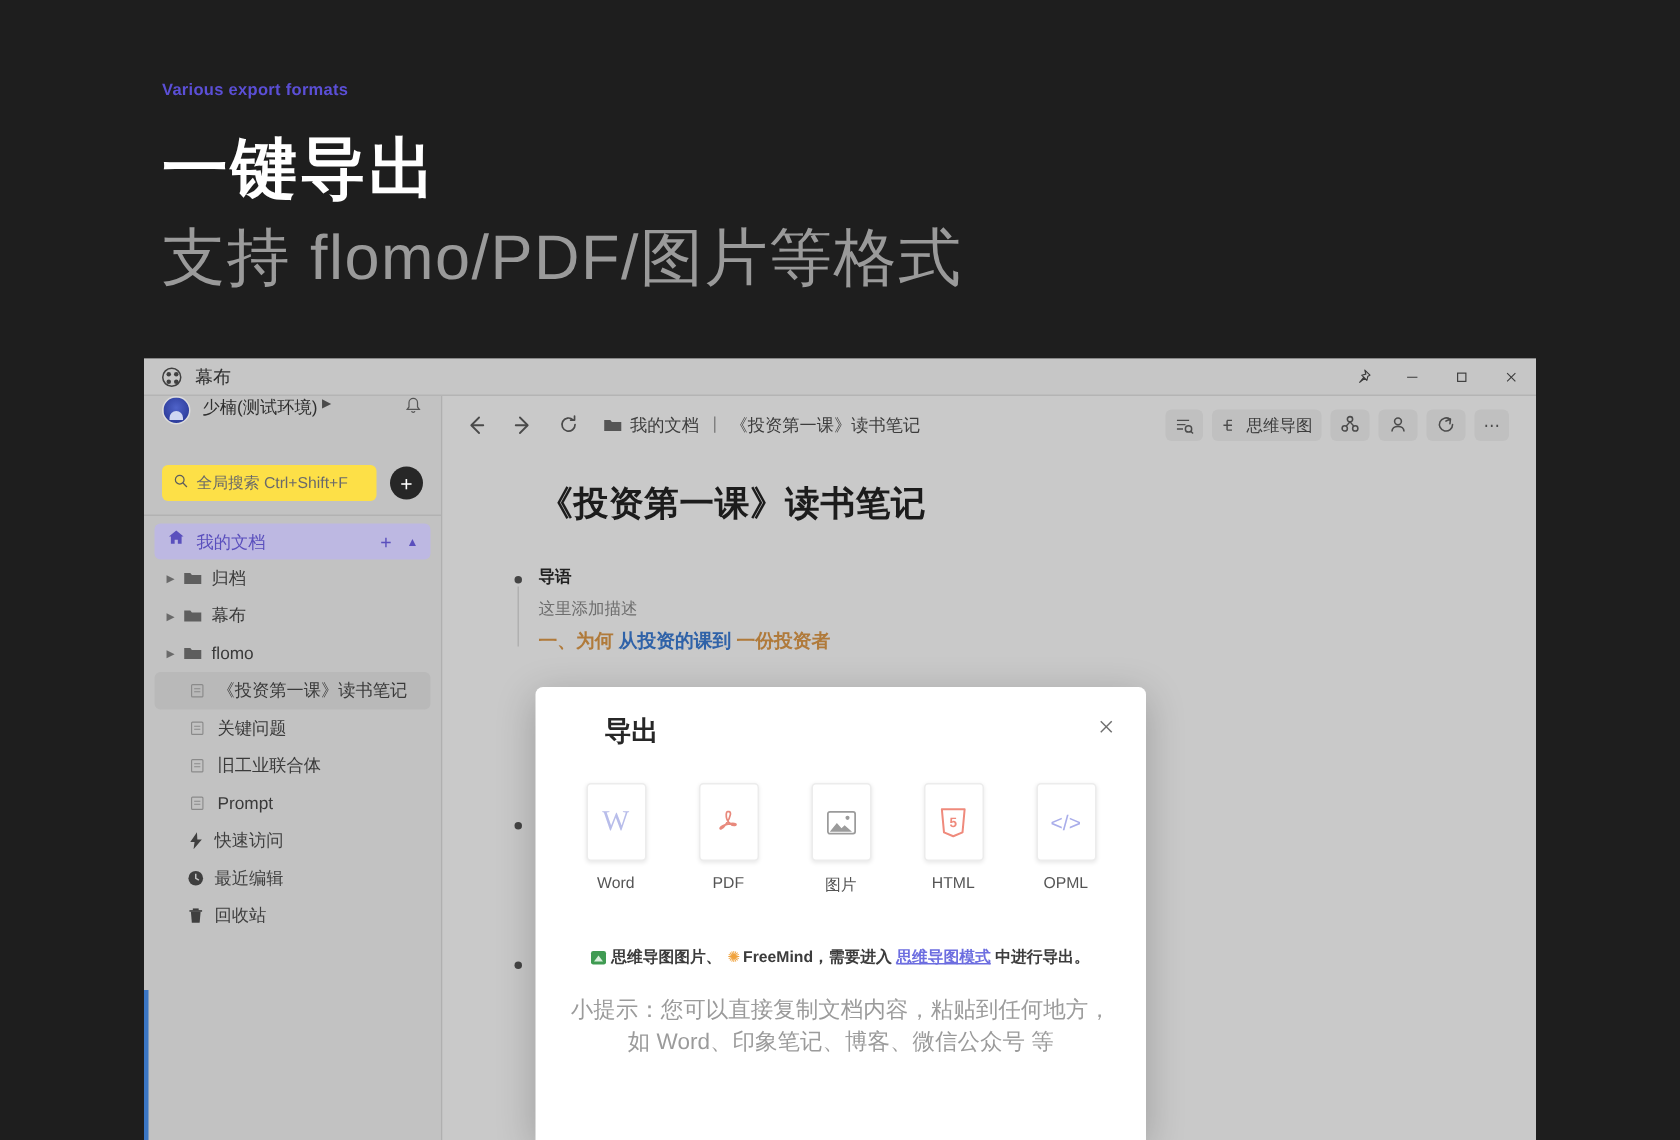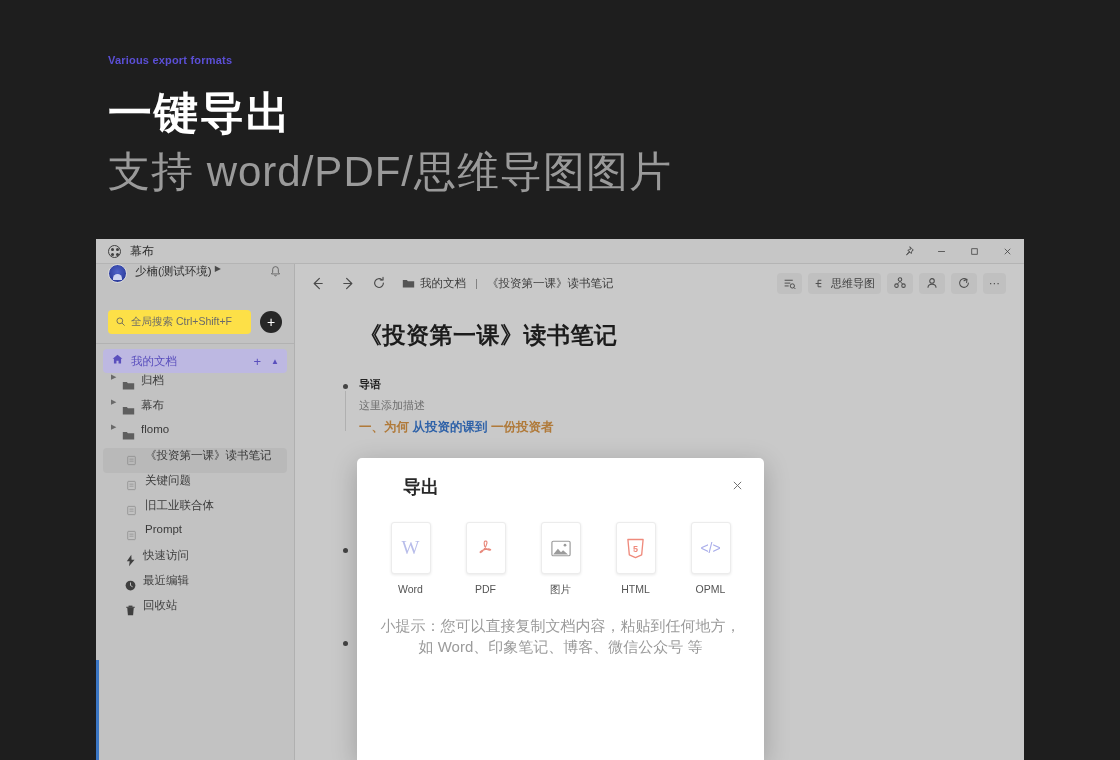--- a/index.html
+++ b/index.html
@@ -101,21 +101,21 @@
 
   .sb-home {
     margin: 0 7px; height: 24px; border-radius: 4px; background: #bdb8e2;
     display: flex; align-items: center; padding: 0 8px;
   }
   .sb-home-label { font-size: 11.5px; color: #5a4fbd; margin-left: 7px; font-weight: 500; }
   .sb-home-plus { margin-left: auto; font-size: 13px; color: #5a4fbd; line-height: 1; }
   .sb-home-arrow { font-size: 8px; color: #5a4fbd; margin-left: 10px; }
 
   .sb-item {
-    height: 25px; display: flex; padding: 0 8px;
+    height: 25px; display: flex; align-items: center; padding: 0 8px;
     margin: 0 7px; border-radius: 4px;
   }
   .sb-item.sel { background: #b9b9b9; }
   .sb-twisty { font-size: 7px; color: #6a6a6a; width: 11px; flex: none; }
   .sb-ico { width: 14px; flex: none; display: flex; align-items: center; color: #5e5e5e; }
   .sb-label { font-size: 11.5px; color: #3a3a3a; margin-left: 5px; white-space: nowrap; }
   .sb-item.doc .sb-ico { margin-left: 15px; color: #8a8a8a; }
   .sb-item.foot { margin-top: 0; }
   .sb-item.foot .sb-ico { color: #3f3f3f; margin-left: 2px; }
   .sb-item.foot .sb-label { color: #3f3f3f; }
@@ -197,21 +197,21 @@
   }
 </style>
 </head>
 <body>
 
 <div id="root">
 
   <div class="hero">
     <div class="hero-eyebrow">Various export formats</div>
     <div class="hero-title">一键导出</div>
-    <div class="hero-sub">支持 word/PDF/思维导图图片</div>
+    <div class="hero-sub">支持 flomo/PDF/图片等格式</div>
   </div>
 
   <div class="window">
     <div class="win-accent"></div>
 
     <div class="titlebar">
       <div class="tb-logo"></div>
       <div class="tb-title">幕布</div>
       <div class="tb-ctrls">
         <div class="tb-btn">
@@ -528,20 +528,29 @@
       </div>
 
       <div class="exp-item">
         <div class="exp-card">
           <span class="opml-glyph">&lt;/&gt;</span>
         </div>
         <div class="exp-label">OPML</div>
       </div>
     </div>
 
+    <div class="dlg-note">
+      <span class="mini-img"></span>
+      <span>思维导图图片、</span>
+      <span class="bfly">✺</span>
+      <span>FreeMind</span>
+      <span>，需要进入</span>
+      <span class="dlg-link">思维导图模式</span>
+      <span>中进行导出。</span>
+    </div>
 
     <div class="dlg-tip">
       <div>小提示：您可以直接复制文档内容，粘贴到任何地方，</div>
       <div>如 Word、印象笔记、博客、微信公众号 等</div>
     </div>
   </div>
 
 </div>
 
 </body></html>

